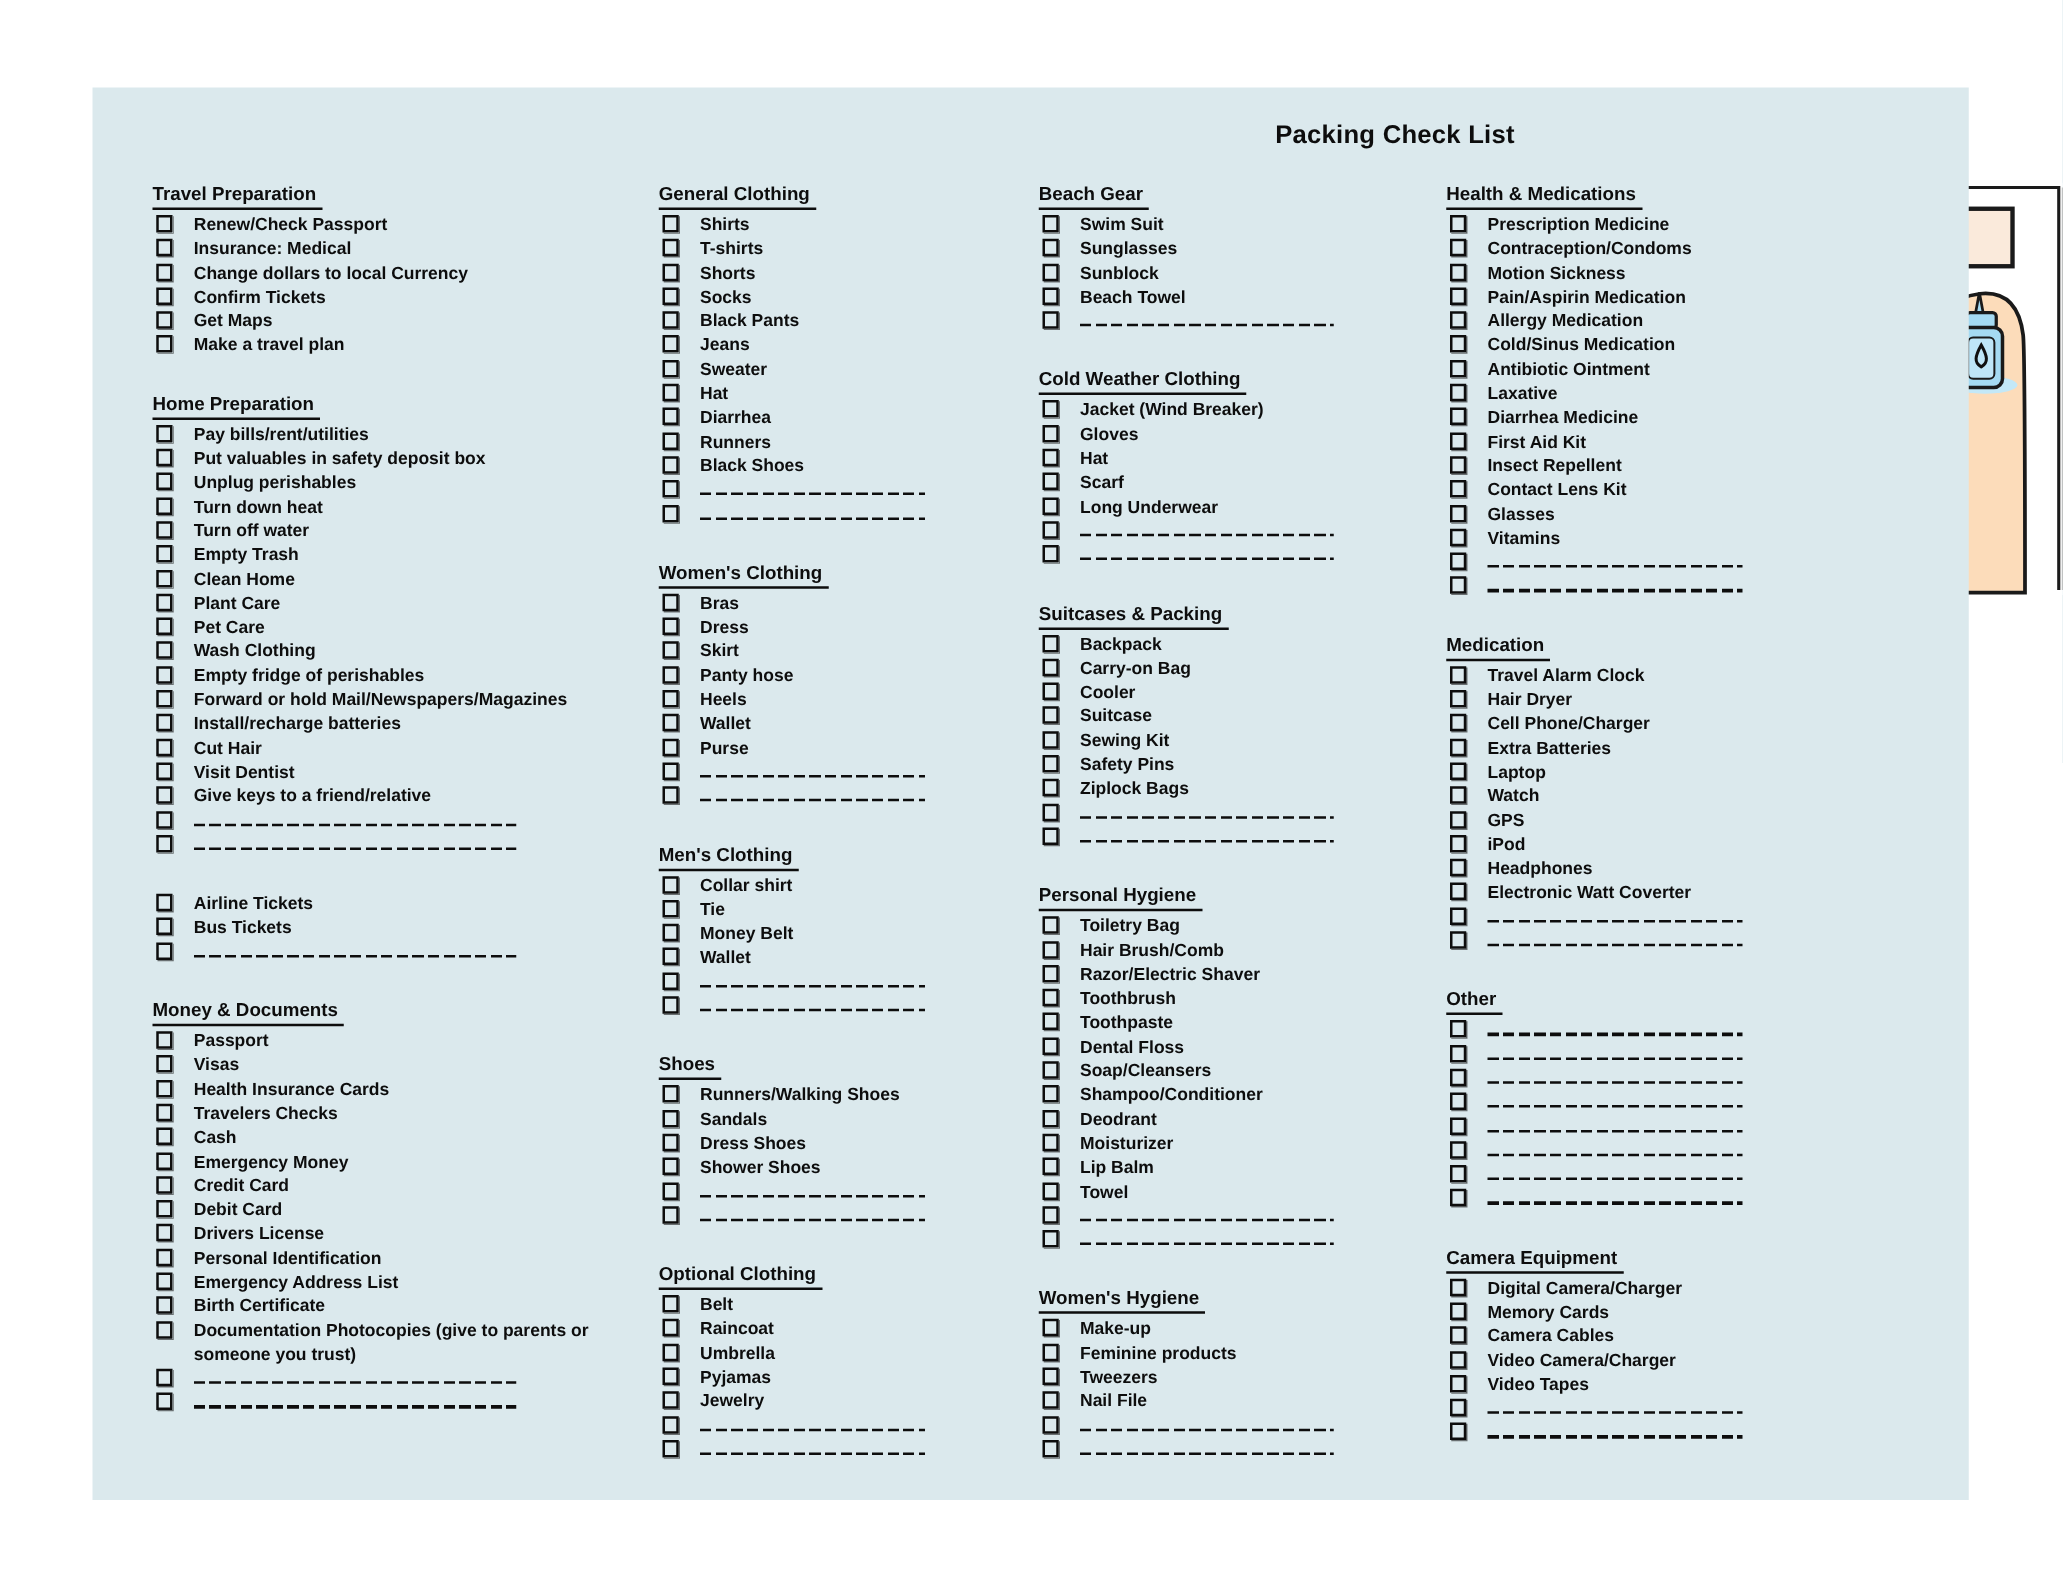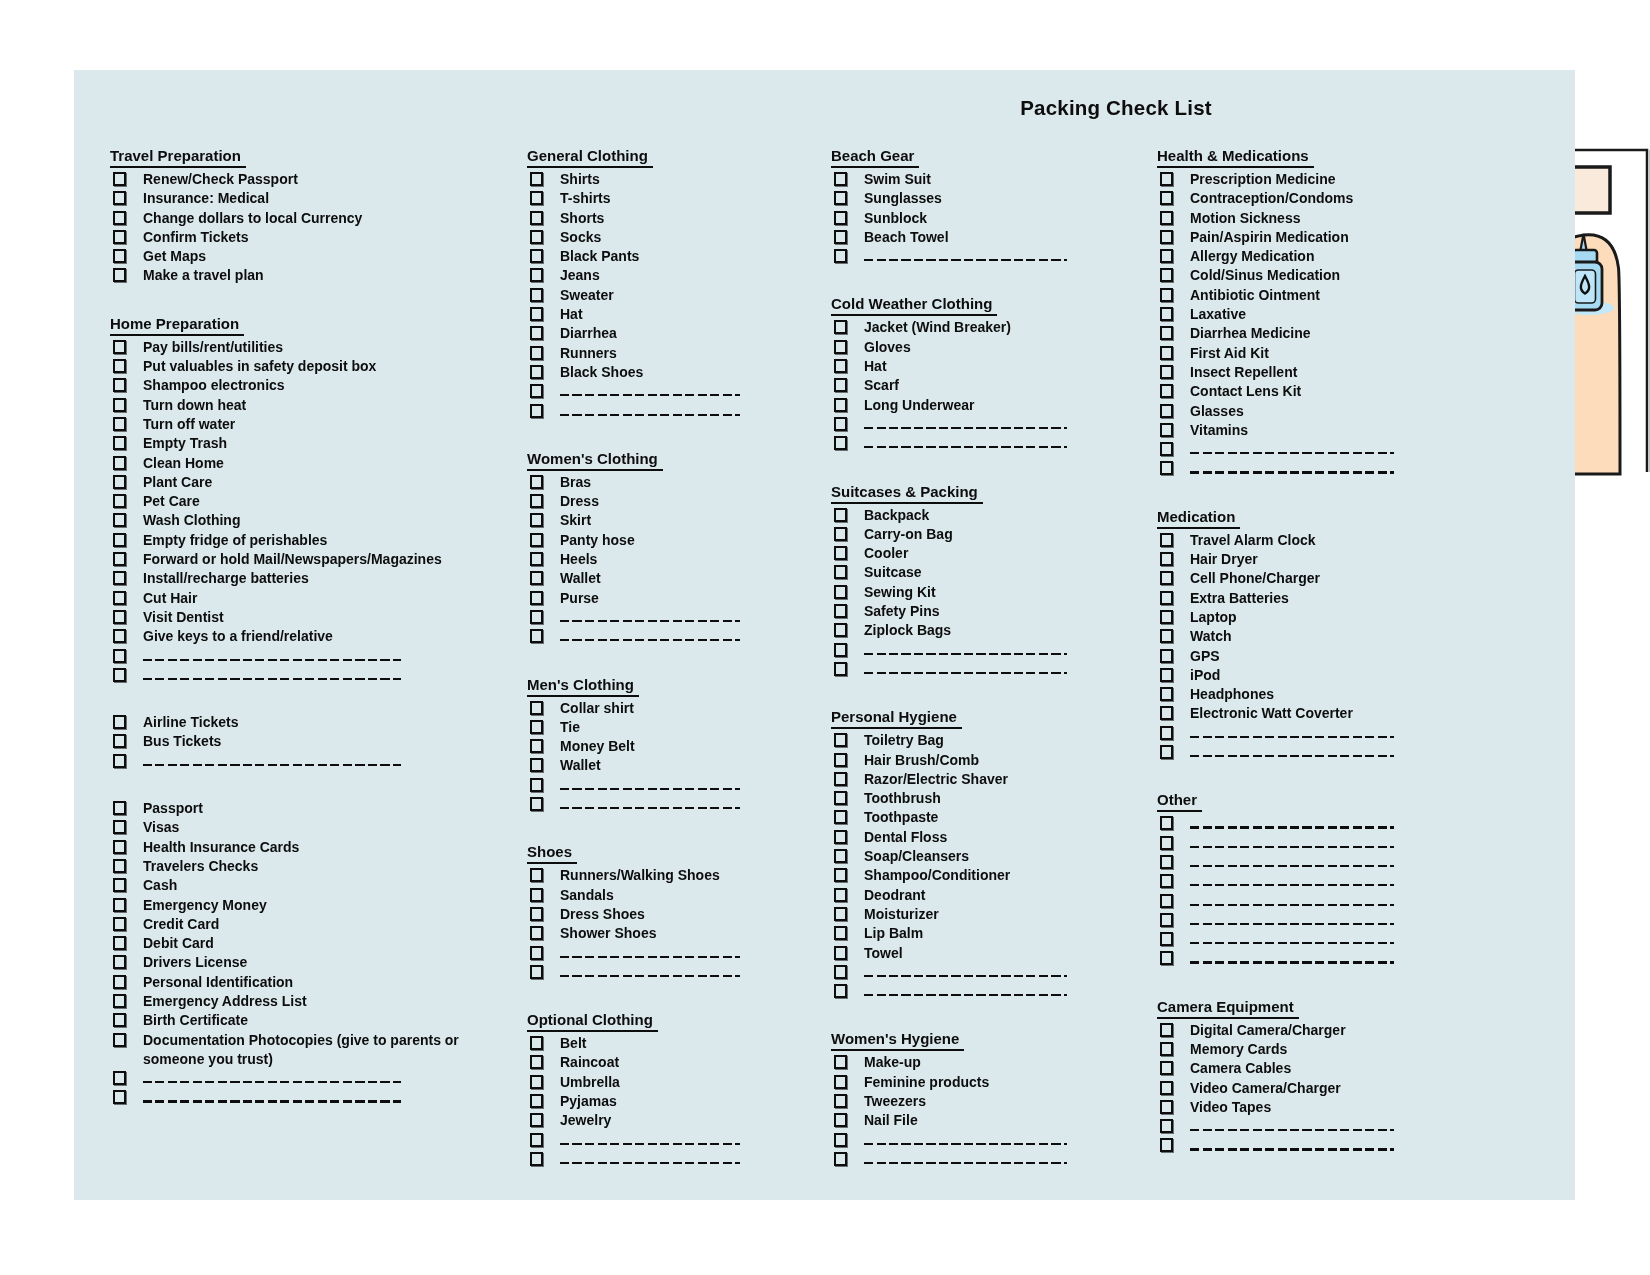--- a/index.html
+++ b/index.html
@@ -14,21 +14,21 @@
     position:absolute;left:74px;top:70px;width:1501px;height:1130px;
     background:#dbe9ed;z-index:1;
   }
   .page-title{
     position:absolute;top:26px;font-weight:bold;font-size:20.5px;
     color:#0d0d0d;text-align:center;letter-spacing:.2px;
   }
   #title-travel{left:36px;width:368px;}
   #title-packing{left:877px;width:330px;}
   .col{position:absolute;top:76px;}
-  .col1{left:36px;width:374px;}
+  .col1{left:48px;width:374px;}
   .col2{left:453px;width:232px;}
   .col3{left:757px;width:248px;}
   .col4{left:1083px;width:252px;}
   .section{margin-top:28px;}
   .col .section:first-child{margin-top:0;}
   .section-header-wrap{height:24px;}
   .section-header{
     display:inline-block;font-weight:bold;font-size:15px;line-height:19px;
     color:#0d0d0d;border-bottom:2.5px solid #0d0d0d;padding:0 5px 1px 0;
   }
@@ -104,21 +104,21 @@
         <div class="row">
           <span class="checkbox"></span>
           <span class="item-label">Pay bills/rent/utilities</span>
         </div>
         <div class="row">
           <span class="checkbox"></span>
           <span class="item-label">Put valuables in safety deposit box</span>
         </div>
         <div class="row">
           <span class="checkbox"></span>
-          <span class="item-label">Shampoo electronics</span>
+          <span class="item-label">Unplug perishables</span>
         </div>
         <div class="row">
           <span class="checkbox"></span>
           <span class="item-label">Turn down heat</span>
         </div>
         <div class="row">
           <span class="checkbox"></span>
           <span class="item-label">Turn off water</span>
         </div>
         <div class="row">
@@ -182,20 +182,21 @@
         <div class="row">
           <span class="checkbox"></span>
           <span class="item-label">Bus Tickets</span>
         </div>
         <div class="row">
           <span class="checkbox"></span>
           <span class="blank-line"></span>
         </div>
       </div>
       <div class="section">
+        <div class="section-header-wrap"><span class="section-header">Money &amp; Documents</span></div>
         <div class="row">
           <span class="checkbox"></span>
           <span class="item-label">Passport</span>
         </div>
         <div class="row">
           <span class="checkbox"></span>
           <span class="item-label">Visas</span>
         </div>
         <div class="row">
           <span class="checkbox"></span>

